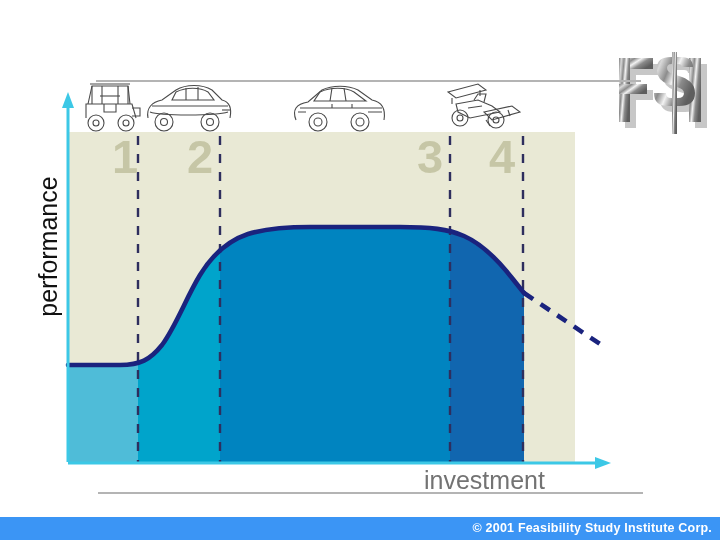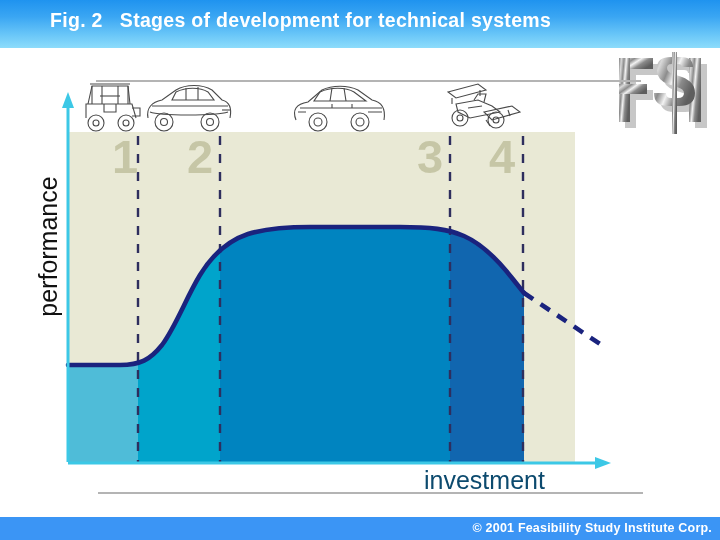--- a/index.html
+++ b/index.html
@@ -60,21 +60,21 @@
     width: 170px;
     transform: rotate(-90deg);
     transform-origin: center center;
     font-size: 25px; color: #111111;
     text-align: center;
     white-space: nowrap;
   }
   #xlabel {
     position: absolute;
     left: 424px; top: 466px;
-    font-size: 25px; color: #0c4a6e;
+    font-size: 25px; color: #737373;
     white-space: nowrap;
   }
 
   
   .stage-num {
     position: absolute;
     font-size: 47px; font-weight: bold;
     color: #c6c6a6;
     line-height: 1;
     user-select: none;
@@ -92,23 +92,20 @@
     color: #ffffff;
     letter-spacing: 0.2px;
     white-space: nowrap;
   }
 </style>
 </head>
 <body>
 
 <div id="slide">
 
-  <div id="header">
-    <div id="header-title">Fig. 2   Stages of development for technical systems</div>
-  </div>
 
   <div id="logo-wrap">
     <svg width="104" height="82" viewBox="0 0 104 82">
       <defs>
         <linearGradient id="metal" x1="0" y1="0" x2="1" y2="0.5">
           <stop offset="0%" stop-color="#7e7e7e"></stop>
           <stop offset="18%" stop-color="#d9d9d9"></stop>
           <stop offset="38%" stop-color="#8c8c8c"></stop>
           <stop offset="55%" stop-color="#f2f2f2"></stop>
           <stop offset="74%" stop-color="#8a8a8a"></stop>

